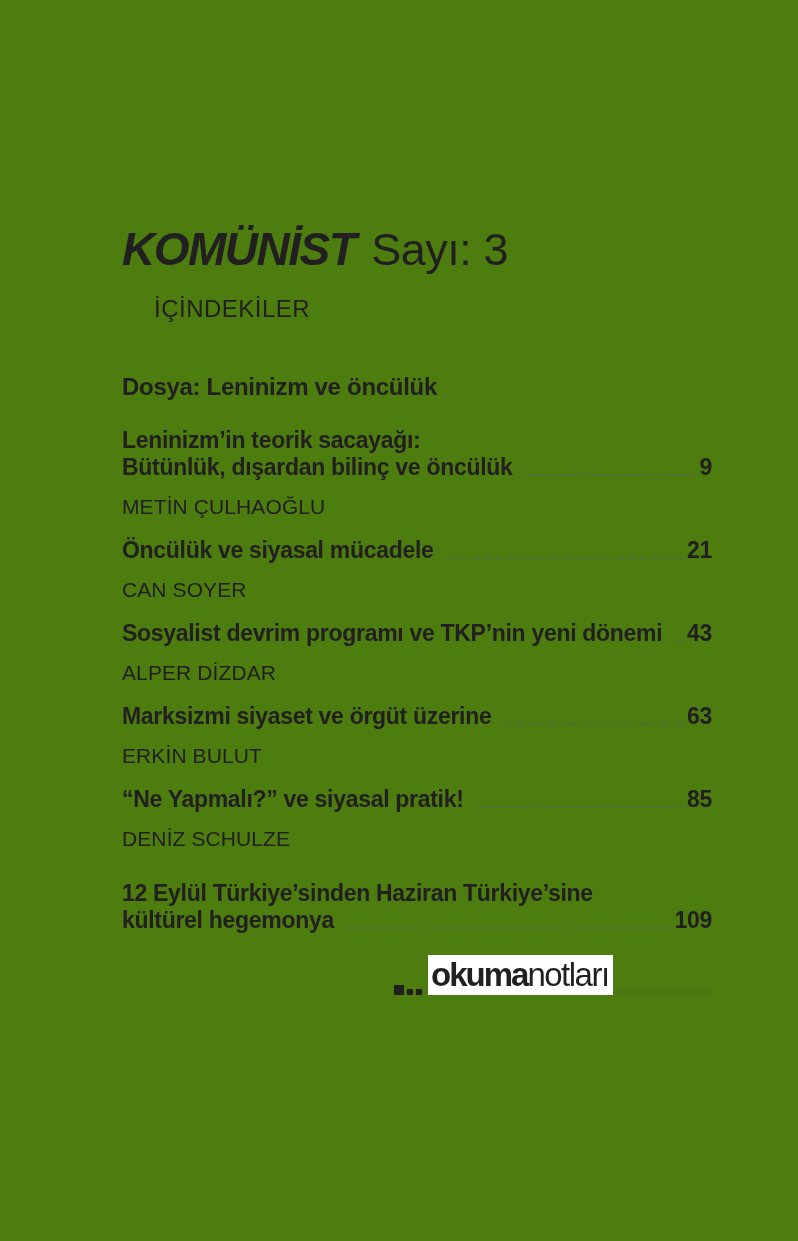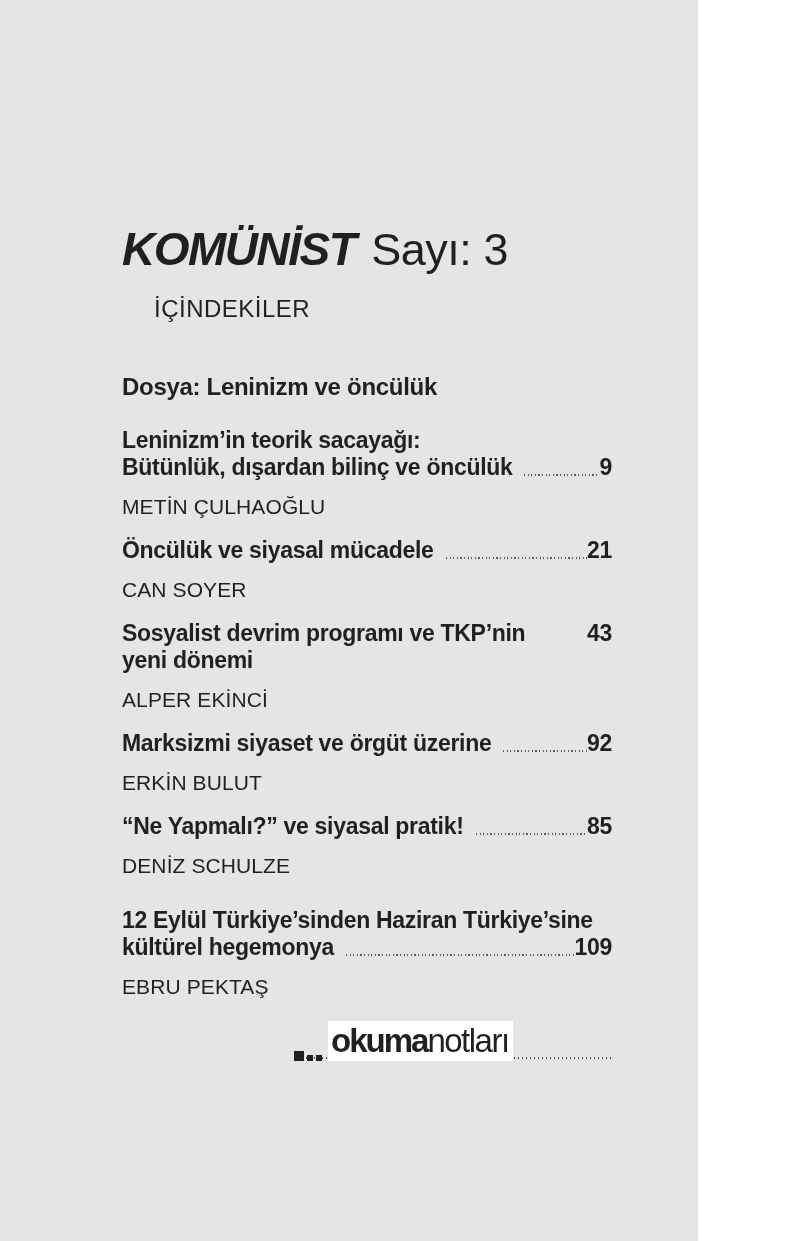--- a/index.html
+++ b/index.html
@@ -2,23 +2,23 @@
 <html><head>
 <meta charset="utf-8">
 <style>
   html, body {
     margin: 0;
     padding: 0;
     background: #ffffff;
   }
   .page {
     position: relative;
-    width: 698px;
+    width: 798px;
     height: 1241px;
-    background: #e5e5e5;
+    background: #4d7c0f;
     overflow: hidden;
     font-family: "Liberation Sans", sans-serif;
     color: #221f20;
     box-sizing: border-box;
     padding: 224px 86px 0 122px;
   }
   
   .masthead {
     line-height: 50px;
     white-space: nowrap;
@@ -172,49 +172,48 @@
     </div>
     <div class="author">CAN SOYER</div>
   </div>
 
   <div class="entry">
     <div class="title-row">
       <span>Sosyalist devrim programı ve TKP’nin yeni dönemi</span>
       <span class="leader"></span>
       <span class="page-num">43</span>
     </div>
-    <div class="author">ALPER EKİNCİ</div>
+    <div class="author">ALPER DİZDAR</div>
   </div>
 
   <div class="entry">
     <div class="title-row">
       <span>Marksizmi siyaset ve örgüt üzerine</span>
       <span class="leader"></span>
-      <span class="page-num">92</span>
+      <span class="page-num">63</span>
     </div>
     <div class="author">ERKİN BULUT</div>
   </div>
 
   <div class="entry">
     <div class="title-row">
       <span>“Ne Yapmalı?” ve siyasal pratik!</span>
       <span class="leader"></span>
       <span class="page-num">85</span>
     </div>
     <div class="author">DENİZ SCHULZE</div>
   </div>
 
   <div class="entry gap-before">
     <div class="title-line">12 Eylül Türkiye’sinden Haziran Türkiye’sine</div>
     <div class="title-row">
       <span>kültürel hegemonya</span>
       <span class="leader"></span>
       <span class="page-num">109</span>
     </div>
-    <div class="author">EBRU PEKTAŞ</div>
   </div>
 
   <div class="logo-row">
     <span class="logo-squares">
       <span class="sq sq-lg"></span>
       <span class="sq sq-sm"></span>
       <span class="sq sq-sm"></span>
     </span>
     <span class="logo-text">
       <span class="logo-bold">okuma</span><span class="logo-light">notları</span>

